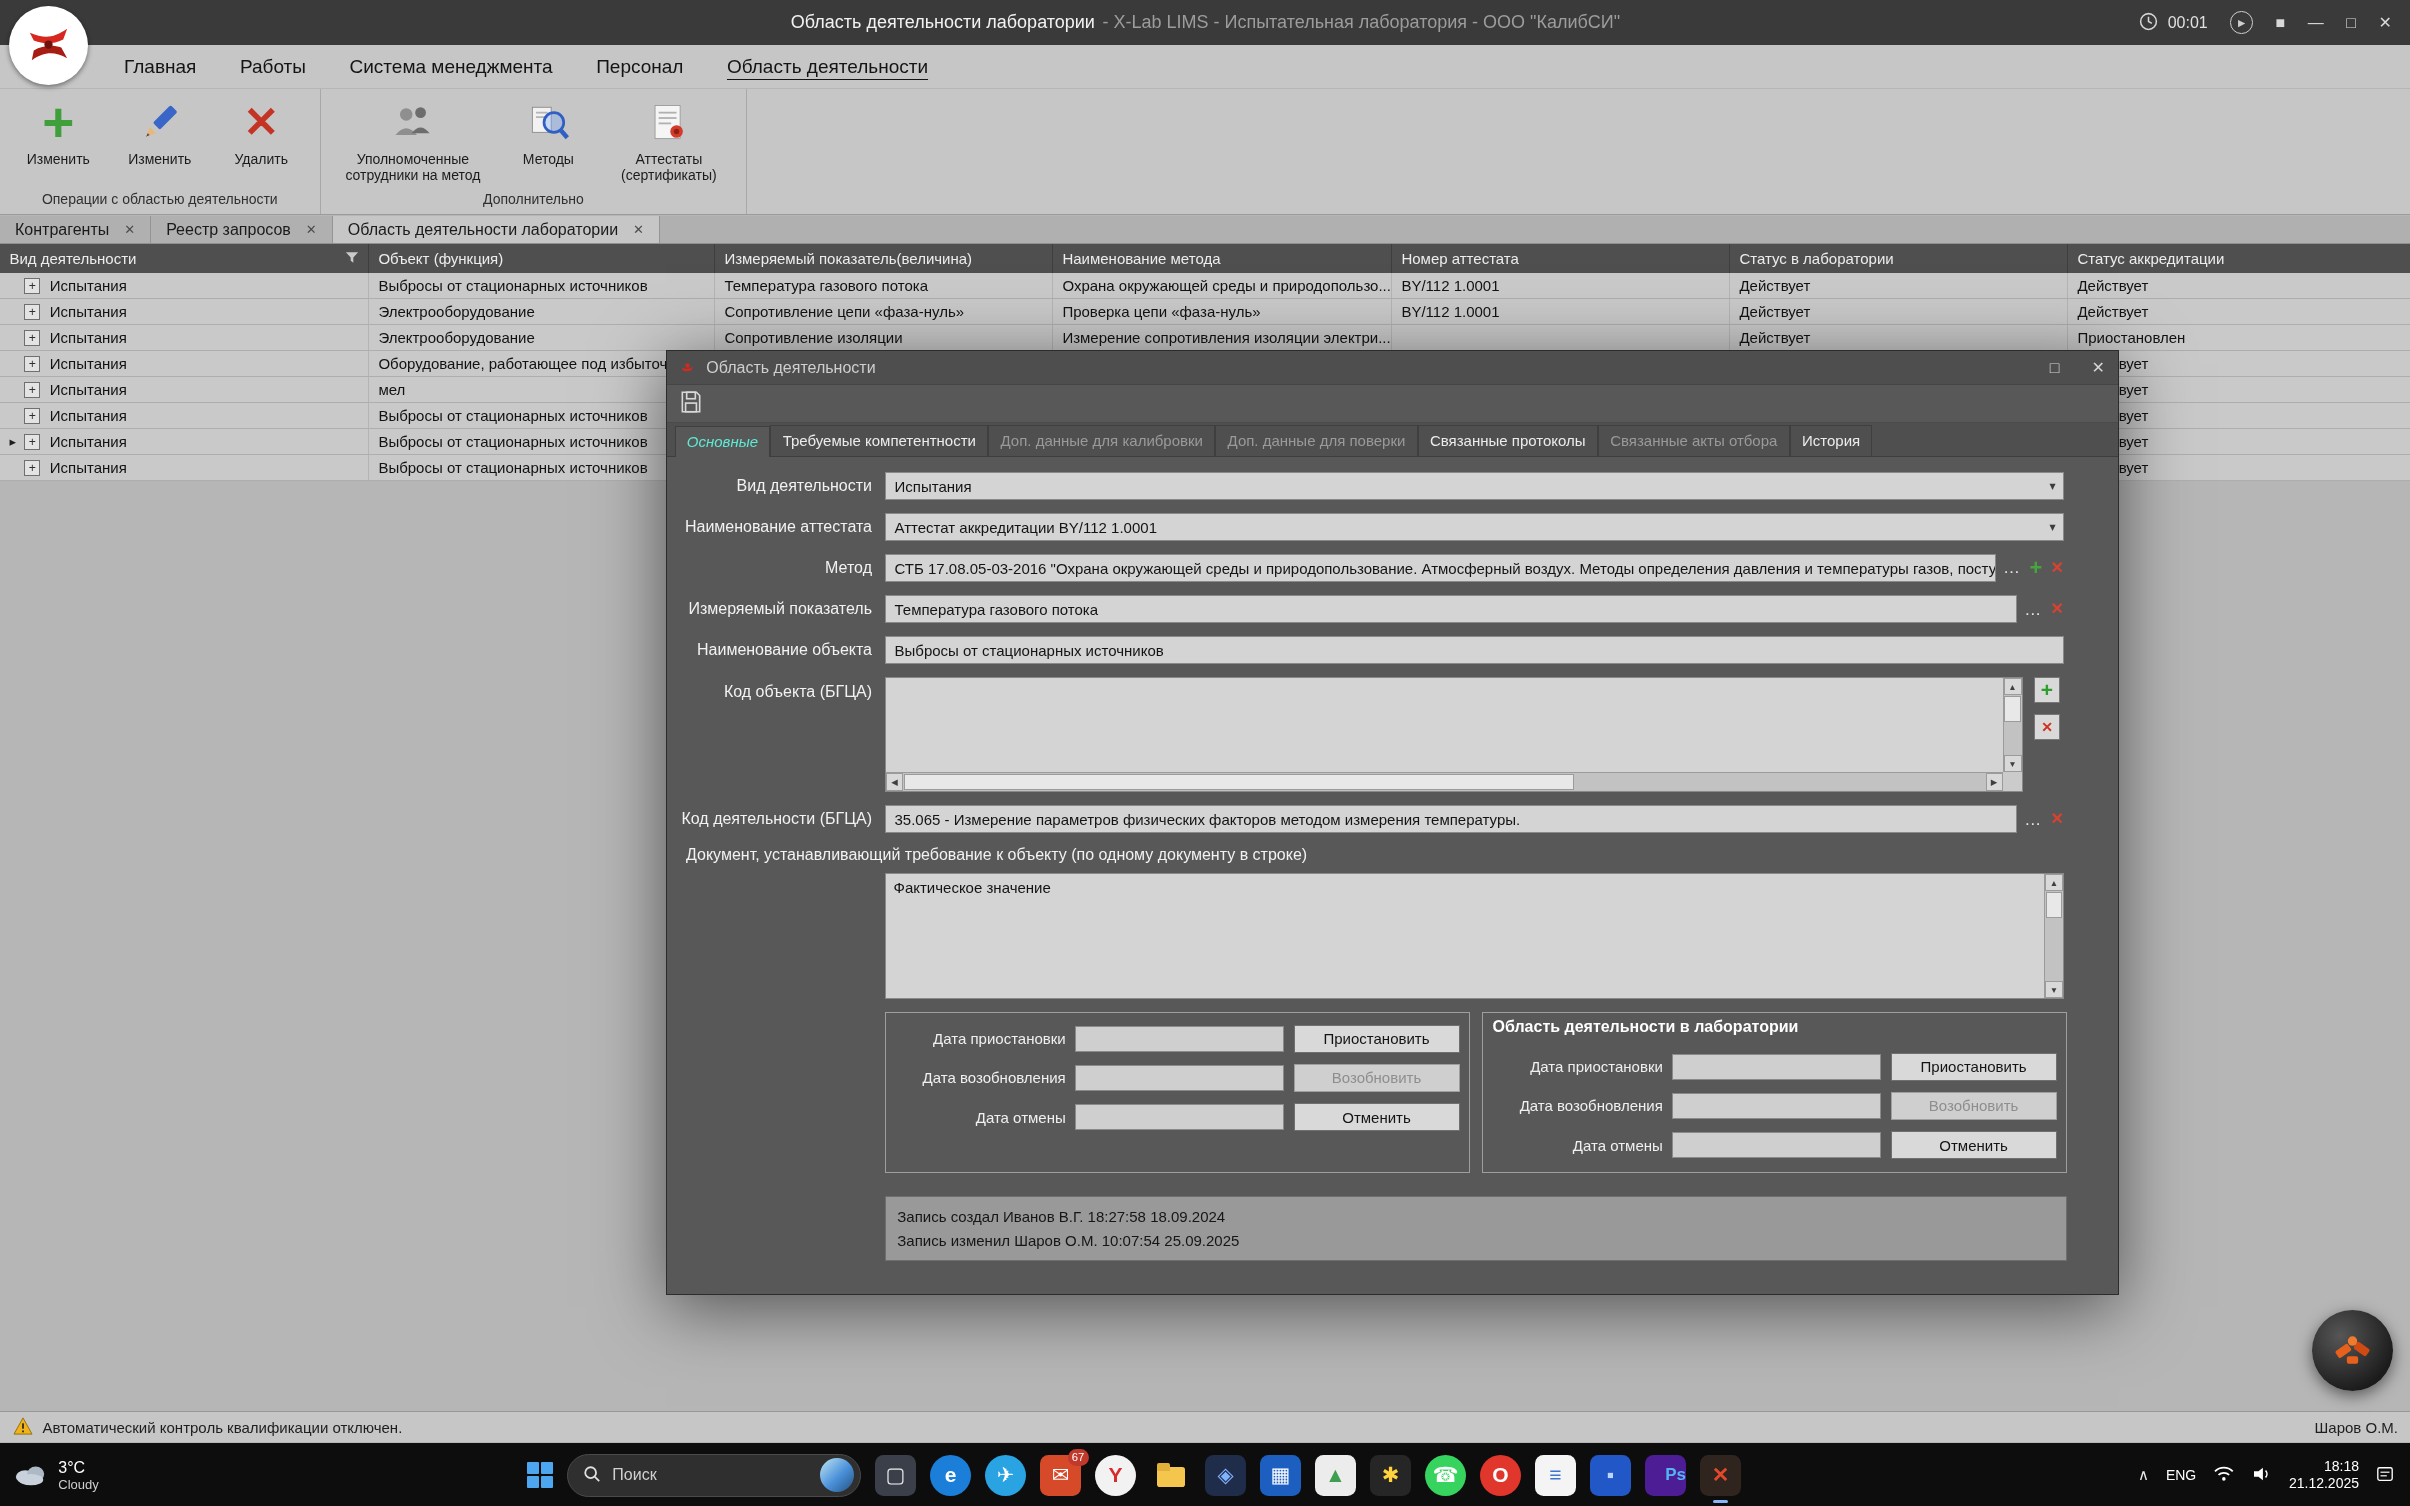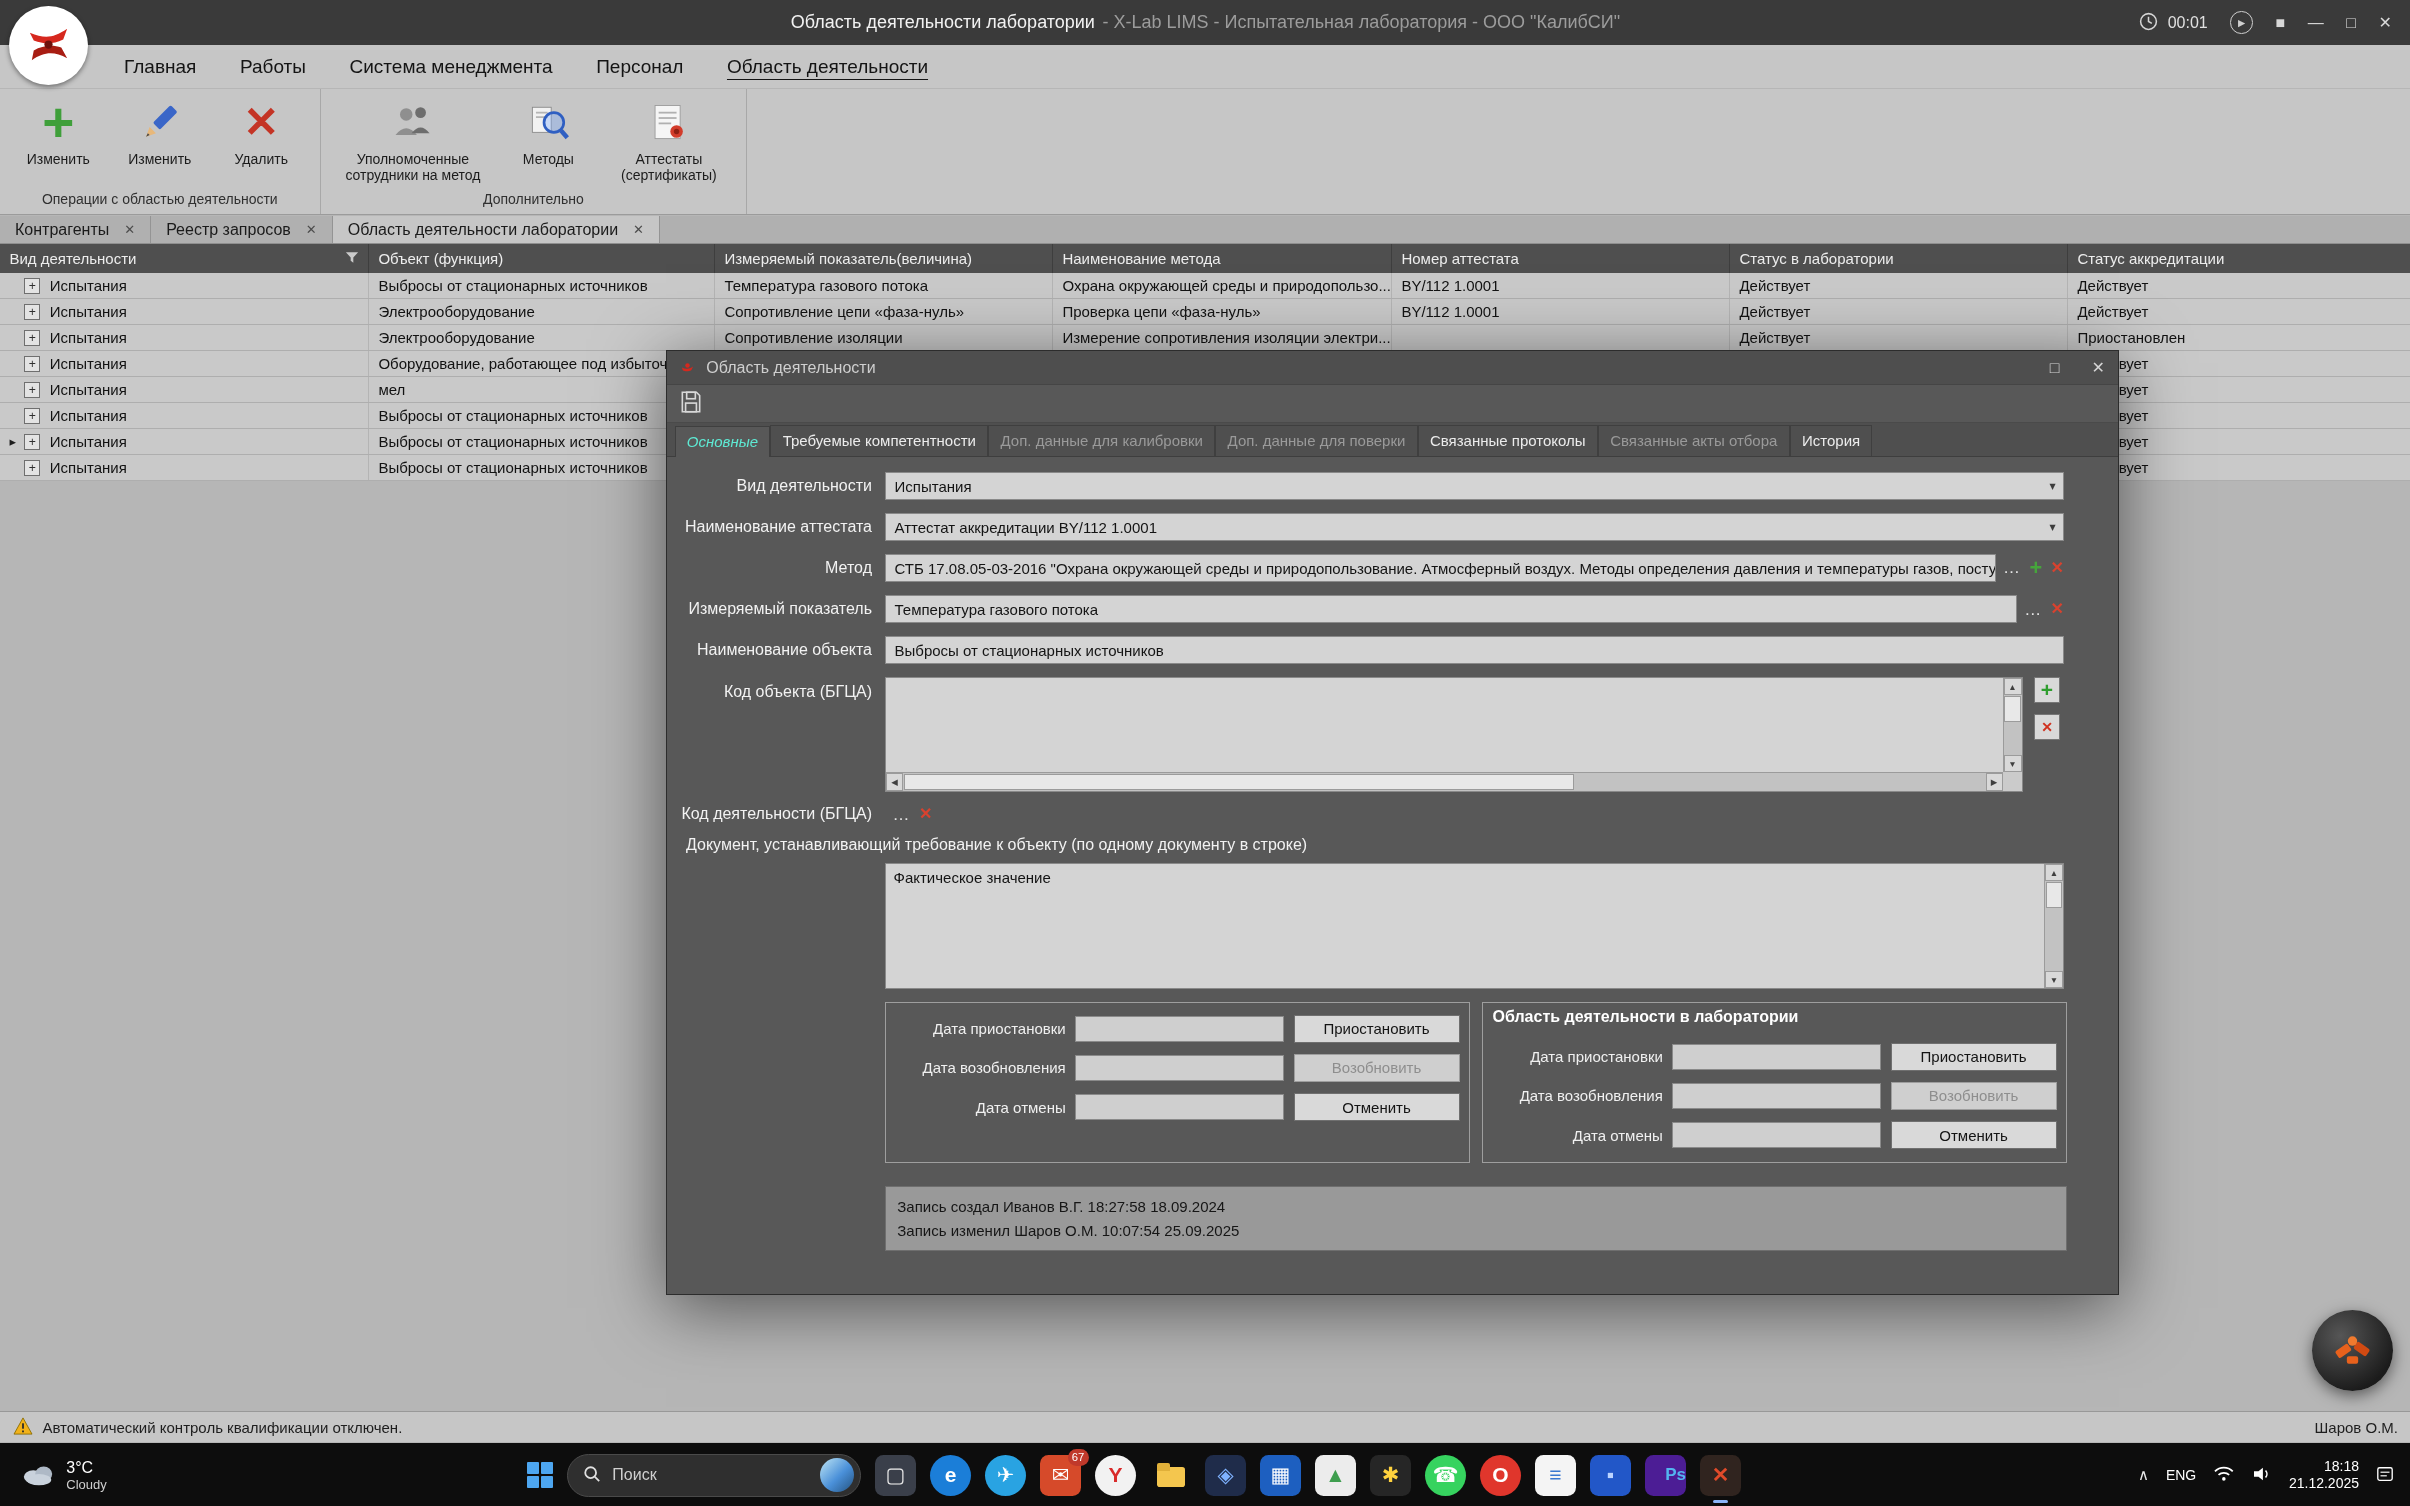--- a/index.html
+++ b/index.html
@@ -103,21 +103,21 @@
 
   
   .statusbar { position:absolute; left:0; top:1411px; width:2411px; height:31px; background:#c6c6c6; border-top:0.9px solid #989898; display:flex; align-items:center; padding:0 13px; font-size:15px; color:#1e1e1e; gap:9.4px; z-index:20; }
   .sb-user { margin-left:auto; }
 
   
   .float-logo { position:absolute; left:2312px; top:1310px; width:81px; height:81px; border-radius:50%; background:radial-gradient(circle at 35% 32%, #565656, #1b1b1b 74%); box-shadow:0 4.7px 15px rgba(0,0,0,.5); display:flex; align-items:center; justify-content:center; z-index:30; }
 
   
   .taskbar { position:absolute; left:0; top:1443px; width:2411px; height:64px; background:#0d0d0d; display:flex; align-items:center; color:#fff; z-index:60; }
-  .tb-weather { display:flex; align-items:center; gap:11.3px; padding:0 21px; }
+  .tb-weather { display:flex; align-items:center; gap:11.3px; padding:0 13px; }
   .wtxt { display:flex; flex-direction:column; line-height:1.2; }
   .wtemp { font-size:16px; }
   .wdesc { font-size:13px; color:#cfcfcf; }
   .taskbar-center { position:absolute; left:527px; top:0; height:100%; display:flex; align-items:center; gap:14px; }
   .winlogo { width:26px; height:26px; display:grid; grid-template-columns:12.2px 12.2px; grid-template-rows:12.2px 12.2px; gap:1.9px; }
   .winlogo span { background:#4da6f0; border-radius:0.9px; }
   .searchpill { width:294px; height:43px; border-radius:21.7px; background:#2f2f2f; border:0.9px solid #4a4a4a; display:flex; align-items:center; padding:0 5.6px 0 15px; gap:11.3px; }
   .searchpill .stext { color:#d0d0d0; font-size:16px; flex:1; }
   .spromo { width:34px; height:34px; border-radius:50%; background:linear-gradient(135deg,#bfe6f5 0%, #4a90d9 55%, #24527e 100%); }
   .ticon { width:41px; height:41px; border-radius:8.5px; display:flex; align-items:center; justify-content:center; font-size:21px; position:relative; }
@@ -583,20 +583,23 @@
         <div class="corner"></div>
       </div>
       <div class="sidebtns">
         <span class="sqbtn plus">+</span>
         <span class="sqbtn cross">✕</span>
       </div>
     </div>
 
     <div class="frow">
       <span class="flabel">Код деятельности (БГЦА)</span>
+      <div class="fctrl">
+        <span>35.065 - Измерение параметров физических факторов методом измерения температуры.</span>
+      </div>
       <span class="minis">
         <span class="mini dots">…</span>
         <span class="mini cross">✕</span>
       </span>
     </div>
 
     <div class="doclabel">Документ, устанавливающий требование к объекту (по одному документу в строке)</div>
 
     <div class="frow top">
       <span class="flabel"></span>

